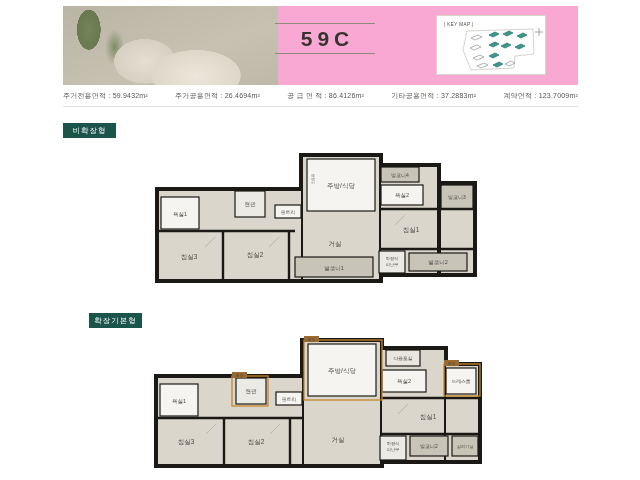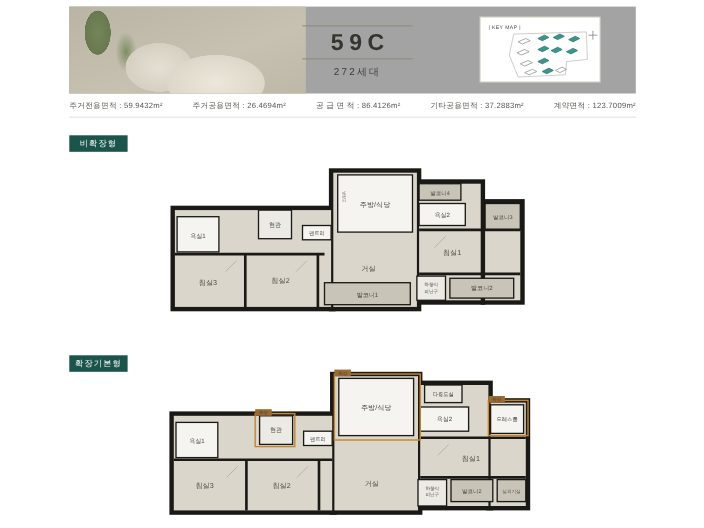--- a/index.html
+++ b/index.html
@@ -1,21 +1,21 @@
 <!DOCTYPE html>
 <html><head>
 <meta charset="utf-8">
 <style>
   * { margin:0; padding:0; box-sizing:border-box; }
   html,body { width:640px; height:480px; background:#ffffff; overflow:hidden;
               font-family:"Liberation Sans", sans-serif; }
   .abs { position:absolute; }
 
   
-  .banner { left:63px; top:6px; width:515px; height:79px; background:#a3a3a3; }
+  .banner { left:63px; top:6px; width:515px; height:79px; background:#f9a8d4; }
   .banner-photo { left:0; top:0; width:215px; height:79px;
     background:
       radial-gradient(ellipse 80px 46px at 62% 88%, #ece7da 0%, #ddd7c9 55%, rgba(0,0,0,0) 56%),
       radial-gradient(ellipse 55px 40px at 38% 70%, #e4dfd2 0%, #d6d0c2 55%, rgba(0,0,0,0) 56%),
       radial-gradient(ellipse 26px 44px at 12% 30%, #74855c 0%, #68794f 45%, rgba(0,0,0,0) 46%),
       radial-gradient(ellipse 16px 30px at 24% 52%, #7d8d63 0%, rgba(0,0,0,0) 60%),
       linear-gradient(160deg, #bab4a5 0%, #c7c1b2 60%, #beb8a9 100%);
   }
   .banner-center { left:198px; top:17px; width:128px; text-align:center; color:#35342f; }
   .unit-divider { height:1px; background:#8f8a7c; margin:0 14px; }
@@ -27,36 +27,35 @@
   
   .stats { left:63px; top:91px; width:515px; display:flex; justify-content:space-between;
            font-size:7px; color:#56554f; letter-spacing:0.2px; }
   .stats-divider { left:63px; top:106px; width:515px; height:1px; background:#e3e1db; }
 
   
   .badge { left:63px; width:53px; height:15px; color:#ffffff; background:#1a544b;
            font-size:7.5px; display:flex; align-items:center; justify-content:center;
            letter-spacing:1px; }
   .badge1 { top:123px; }
-  .badge2 { top:323px; }
+  .badge2 { top:313px;margin-left:26px; }
   .plan1 { left:149px; top:147px; }
   .plan2 { left:148px; top:334px; }
   svg text { fill:#4b4a45; font-family:"Liberation Sans", sans-serif; }
 </style>
 </head>
 <body>
 
 <div class="abs banner">
   <div class="abs banner-photo"></div>
 
   <div class="abs banner-center">
     <div class="unit-divider"></div>
     <div class="unit-name">59C</div>
     <div class="unit-divider"></div>
-    <div class="households">272세대</div>
   </div>
 
   <div class="abs keymap">
     <svg width="108" height="58" viewBox="0 0 108 58">
       <text x="7" y="10" font-size="4.6" letter-spacing="0.4" fill="#403f3a">| KEY MAP |</text>
       <g stroke="#c2bfb6" fill="none" stroke-width="0.7">
         <polygon points="30,15 96,13 97,38 78,40 77,52 34,54 26,34"></polygon>
       </g>
       <g stroke-width="0.8">
         <path d="M34 22 l7 -3 l4 2 l-7 3 z" fill="none" stroke="#9aa0a0"></path>

